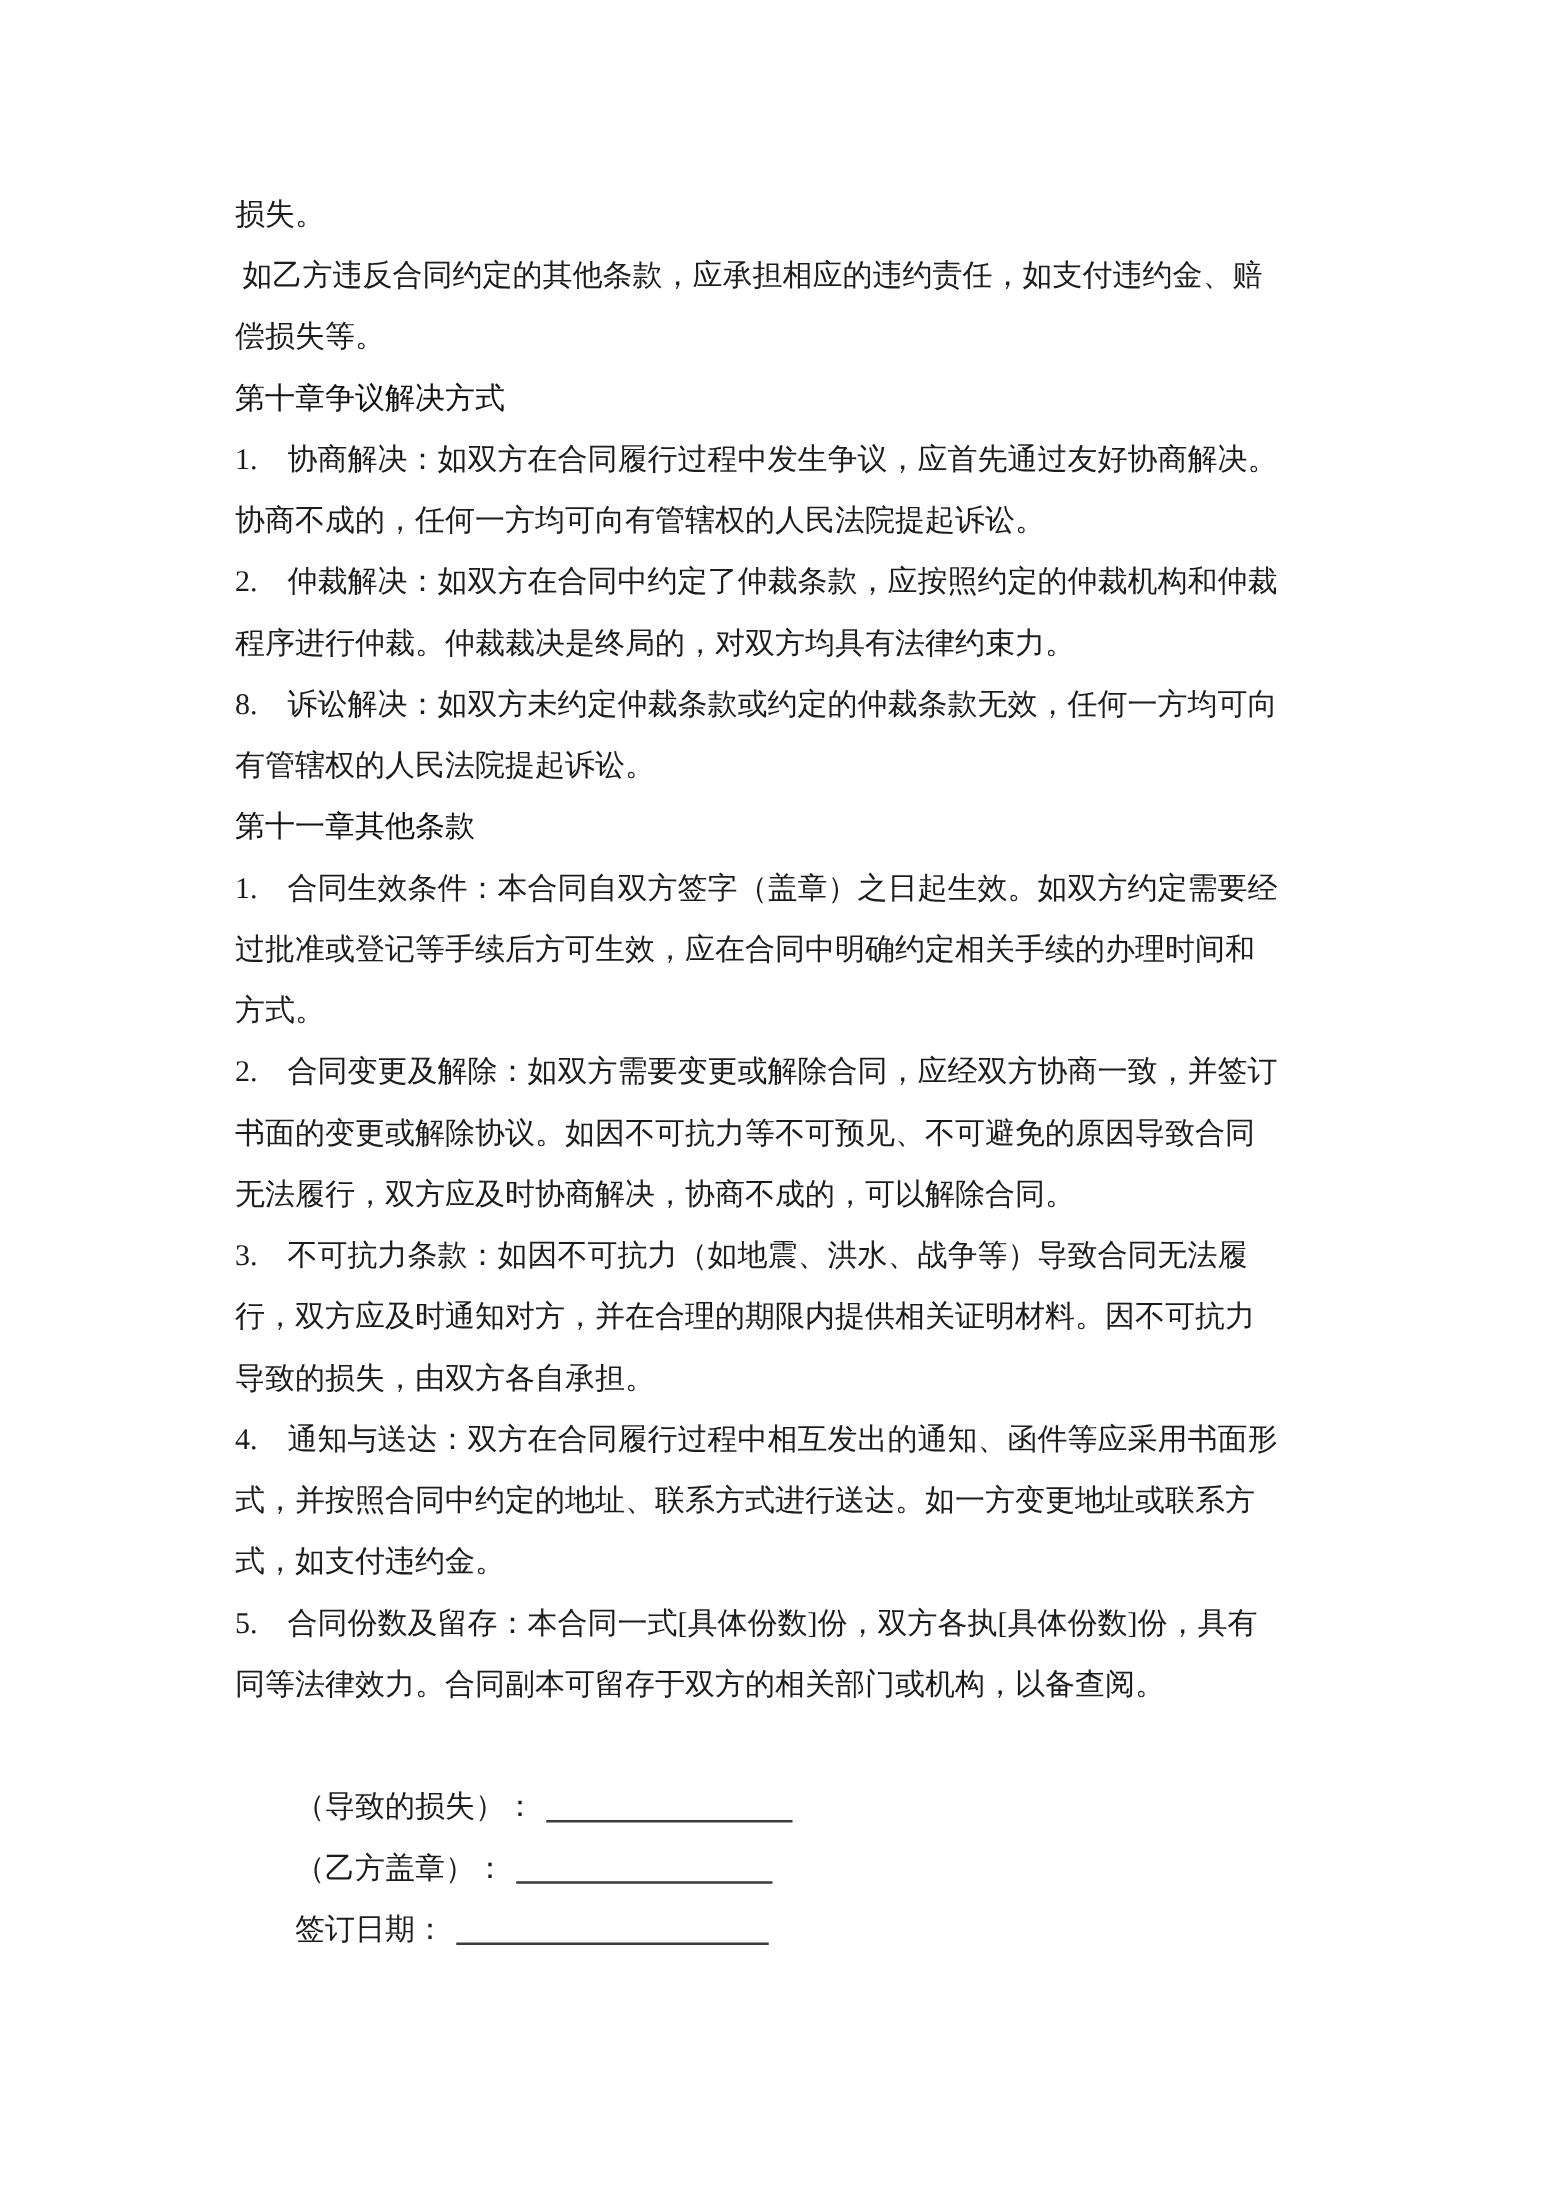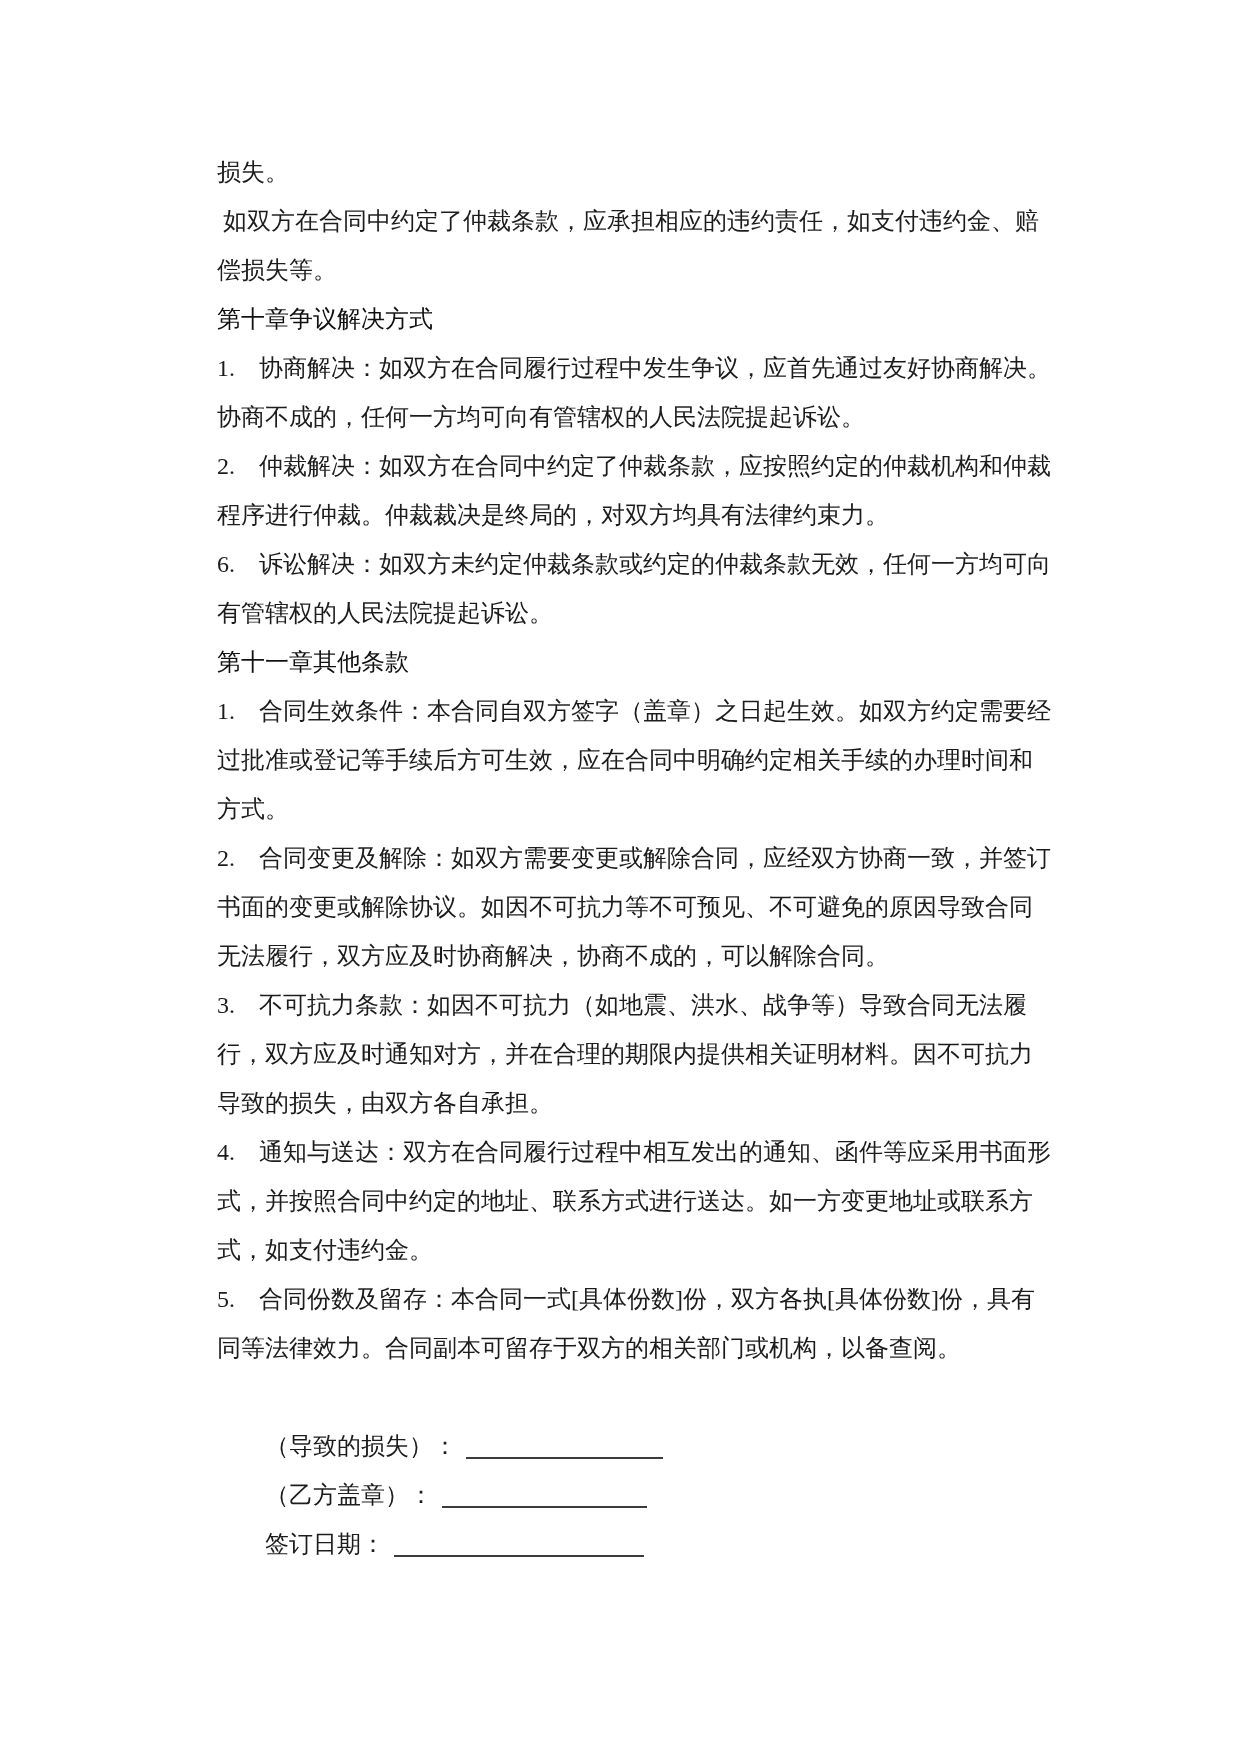--- a/index.html
+++ b/index.html
@@ -21,21 +21,20 @@
     left: 188px;
     top: 148px;
     width: 880px;
   }
   .ln {
     height: 49px;
     line-height: 49px;
     font-size: 24px;
     white-space: pre;
     font-weight: 400;
-    margin-left: 29px;
   }
   .heading {
     font-weight: 400;
     color: #111111;
   }
   .sig .label { white-space: pre; }
   .blank {
     display: inline-block;
     height: 18px;
     border-bottom: 2px solid #3c3c3c;
@@ -48,31 +47,31 @@
   .blank-d { width: 205px; }
 </style>
 </head>
 <body>
 
 <div class="page">
   <div class="doc">
 
     <section>
       <div class="ln">损失。</div>
-      <div class="ln"> 如双方在合同中约定了仲裁条款，应承担相应的违约责任，如支付违约金、赔</div>
+      <div class="ln"> 如乙方违反合同约定的其他条款，应承担相应的违约责任，如支付违约金、赔</div>
       <div class="ln">偿损失等。</div>
     </section>
 
     <section>
       <div class="ln heading">第十章争议解决方式</div>
       <div class="ln">1.　协商解决：如双方在合同履行过程中发生争议，应首先通过友好协商解决。</div>
       <div class="ln">协商不成的，任何一方均可向有管辖权的人民法院提起诉讼。</div>
       <div class="ln">2.　仲裁解决：如双方在合同中约定了仲裁条款，应按照约定的仲裁机构和仲裁</div>
       <div class="ln">程序进行仲裁。仲裁裁决是终局的，对双方均具有法律约束力。</div>
-      <div class="ln">6.　诉讼解决：如双方未约定仲裁条款或约定的仲裁条款无效，任何一方均可向</div>
+      <div class="ln">8.　诉讼解决：如双方未约定仲裁条款或约定的仲裁条款无效，任何一方均可向</div>
       <div class="ln">有管辖权的人民法院提起诉讼。</div>
     </section>
 
     <section>
       <div class="ln heading">第十一章其他条款</div>
       <div class="ln">1.　合同生效条件：本合同自双方签字（盖章）之日起生效。如双方约定需要经</div>
       <div class="ln">过批准或登记等手续后方可生效，应在合同中明确约定相关手续的办理时间和</div>
       <div class="ln">方式。</div>
       <div class="ln">2.　合同变更及解除：如双方需要变更或解除合同，应经双方协商一致，并签订</div>
       <div class="ln">书面的变更或解除协议。如因不可抗力等不可预见、不可避免的原因导致合同</div>

